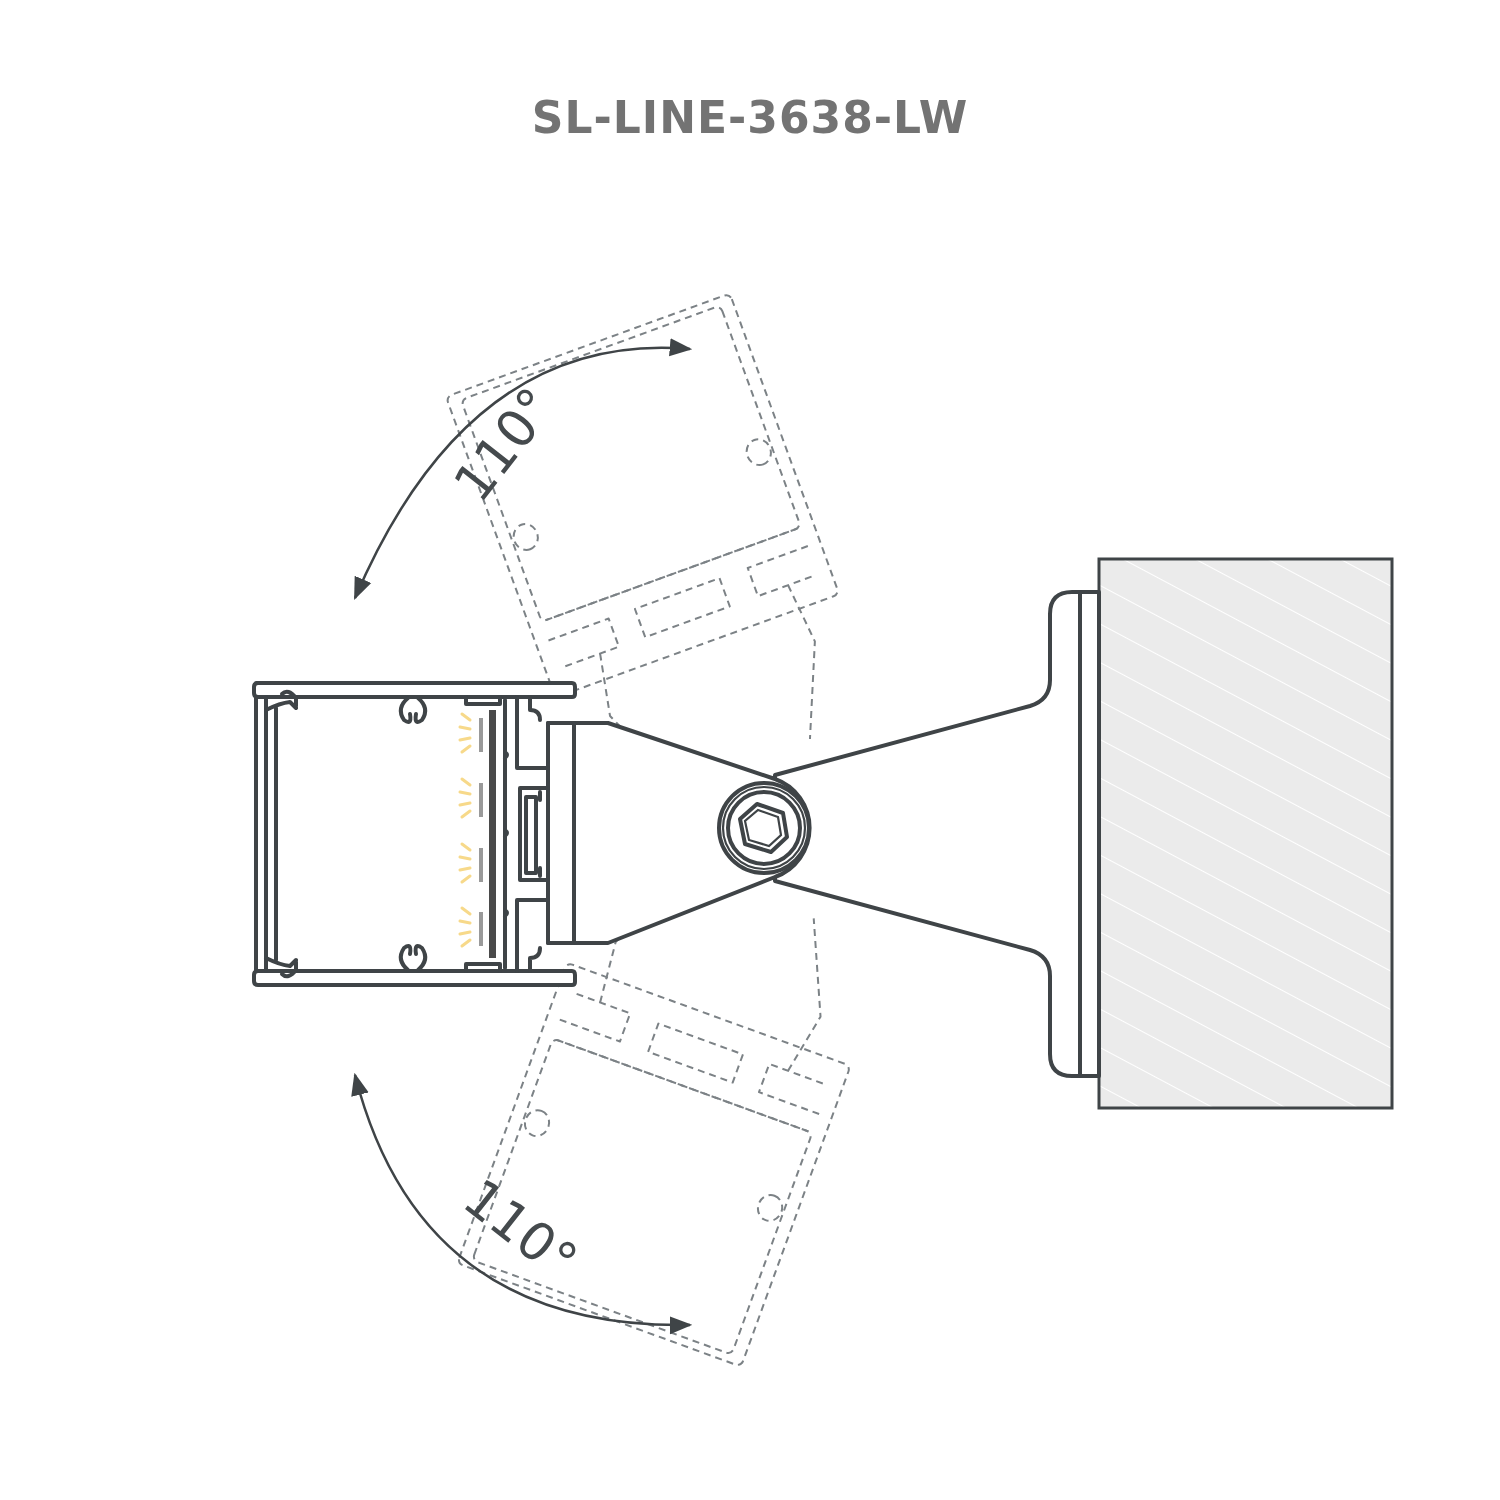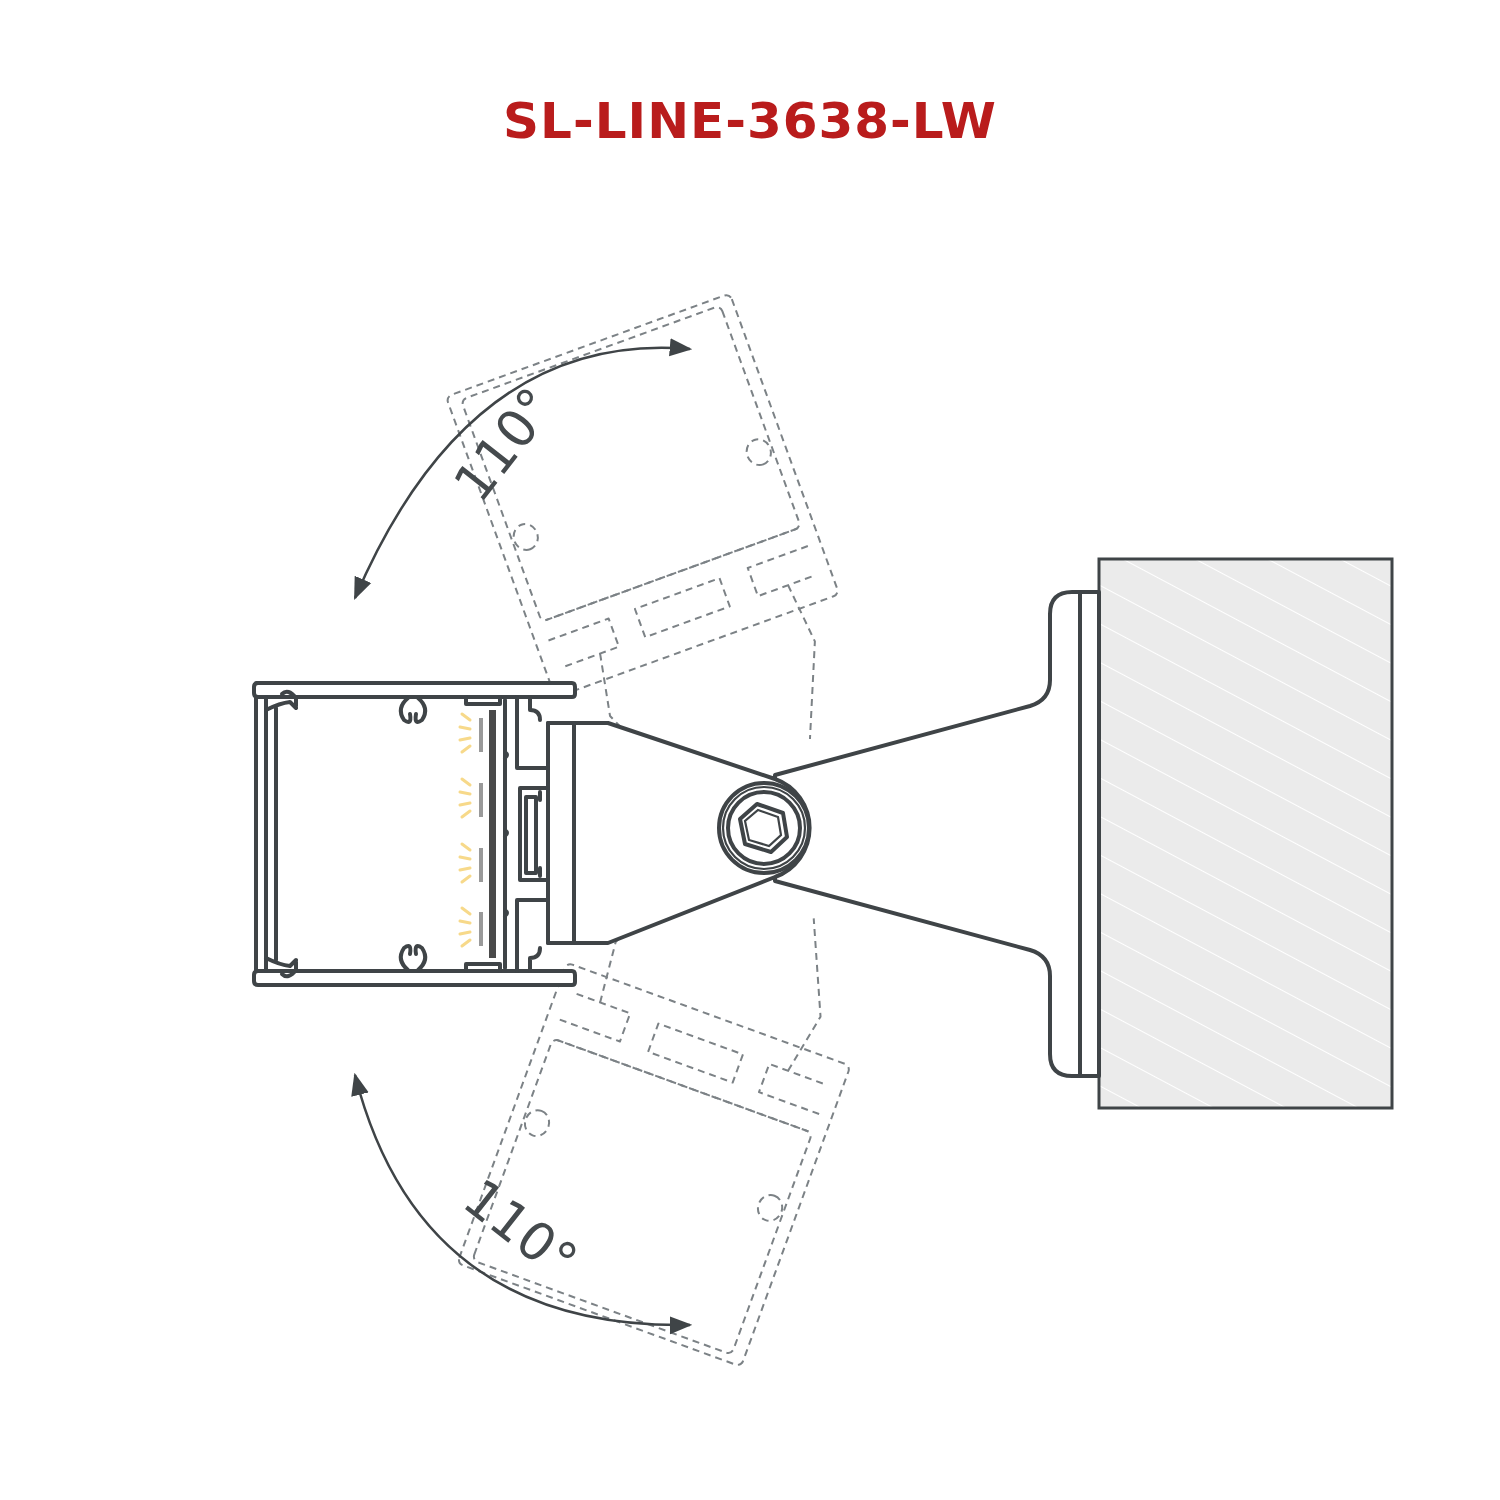--- a/index.html
+++ b/index.html
@@ -1,20 +1,20 @@
 <!DOCTYPE html>
 <html><head>
   <meta charset="utf-8">
   <style>
     html, body { margin: 0; padding: 0; background: #ffffff; }
     body { width: 1500px; height: 1500px; position: relative; overflow: hidden; }
     .title {
       position: absolute; left: 0; top: 92px; width: 1500px; text-align: center;
-      font-family: "DejaVu Sans", sans-serif; font-size: 50px; font-weight: bold;
-      color: #b91c1c; letter-spacing: 1px;
+      font-family: "DejaVu Sans", sans-serif; font-size: 44px; font-weight: bold;
+      color: #737373; letter-spacing: 1px;
     }
     svg.drawing { position: absolute; left: 0; top: 0; }
     .solid { fill: none; stroke: #3f4447; stroke-width: 4; stroke-linejoin: round; stroke-linecap: round; }
     .solid-w { fill: #ffffff; stroke: #3f4447; stroke-width: 4; stroke-linejoin: round; stroke-linecap: round; }
     .thin { fill: none; stroke: #3f4447; stroke-width: 2.2; }
     .dash { fill: none; stroke: #7c8286; stroke-width: 2; stroke-dasharray: 7 5; stroke-linejoin: round; }
     .angle-label { font-family: "DejaVu Sans", sans-serif; font-size: 52px; fill: #454a4d; }
   </style>
 </head>
 <body>

